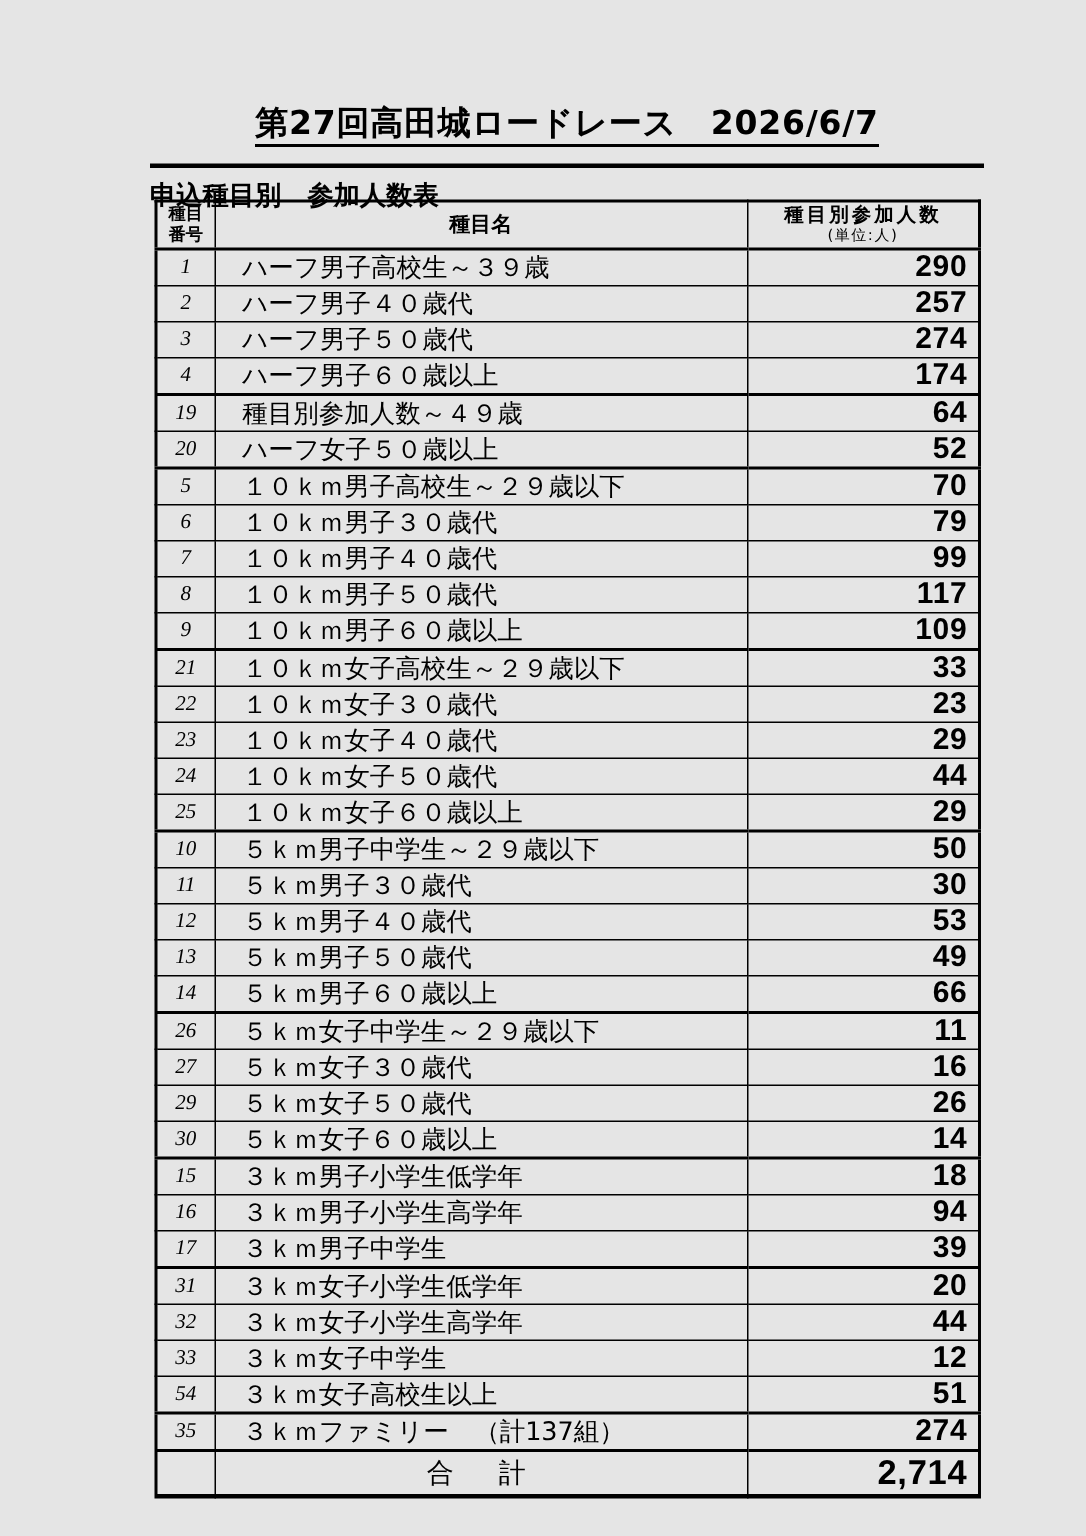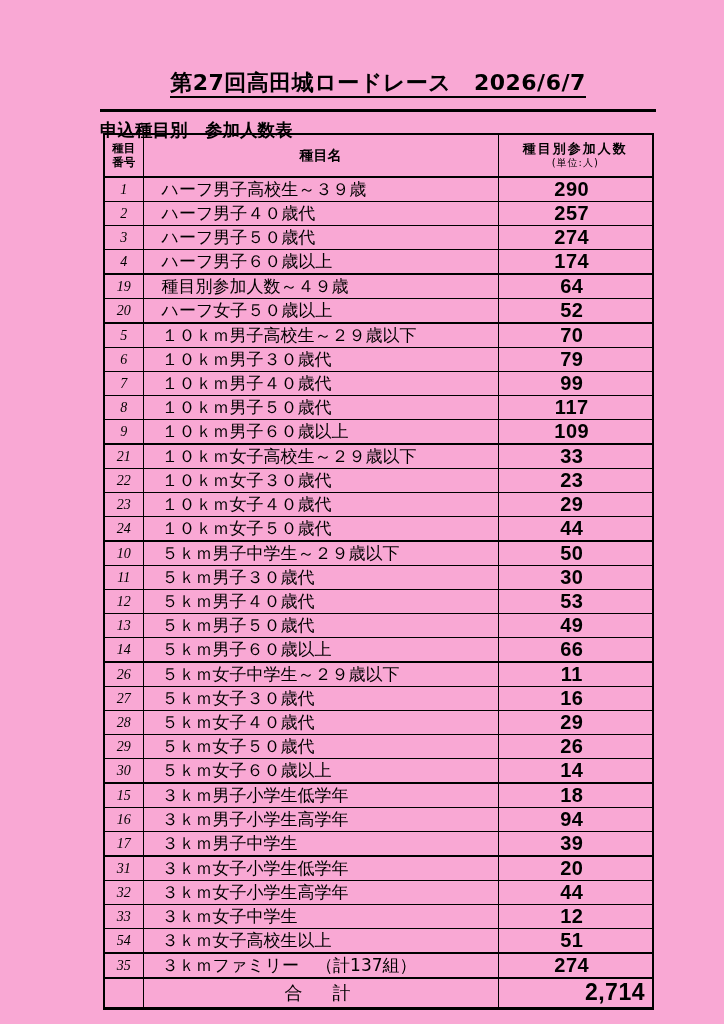--- a/index.html
+++ b/index.html
@@ -6,21 +6,21 @@
     margin: 0;
     padding: 0;
     background: #ffffff;
     color: #000000;
     font-family: "DejaVu Sans", "Liberation Sans", sans-serif;
   }
   .page {
     position: relative;
     width: 724px;
     height: 1024px;
-    background: #f9a8d4;
+    background: #e5e5e5;
     overflow: hidden;
   }
   
   .doc-title {
     position: absolute;
     top: 70px;
     left: 100px;
     width: 556px;
     text-align: center;
     font-size: 22px;
@@ -66,21 +66,21 @@
   .count-table col.c-event { width: 355px; }
   .count-table col.c-count { width: 155px; }
 
   .count-table th, .count-table td {
     border: 1px solid #000;
     padding: 0;
     vertical-align: middle;
     overflow: hidden;
     white-space: nowrap;
   }
-  .count-table thead tr { height: 43px; }
+  .count-table thead tr { height: 32px; }
   .count-table tbody tr { height: 21.7px; }
   .count-table tfoot tr { height: 30px; }
 
   .count-table thead th { border-bottom: 2px solid #000; text-align: center; }
   .th-no {
     font-size: 11.5px;
     font-weight: bold;
     line-height: 1.2;
   }
   .th-event { font-size: 14px; font-weight: bold; font-family: Liberation Serif, serif; }
@@ -98,21 +98,21 @@
     text-align: center;
   }
   td.event-cell {
     font-size: 17px;
     padding-left: 18px;
   }
   td.count-cell {
     font-family: "Liberation Sans", "DejaVu Sans", sans-serif;
     font-size: 20px;
     font-weight: bold;
-    text-align: center;
+    text-align: right;
     padding-right: 7px;
     letter-spacing: 0.5px;
   }
   tr.group-start td { border-top: 2.5px solid #000; }
 
   .count-table tfoot td { border-top: 2.5px solid #000; }
   td.total-label {
     font-size: 18px;
     text-align: center;
     letter-spacing: 6px;
@@ -225,20 +225,25 @@
         <tr>
           <td class="no-cell">23</td>
           <td class="event-cell">１０ｋｍ女子４０歳代</td>
           <td class="count-cell">29</td>
         </tr>
         <tr>
           <td class="no-cell">24</td>
           <td class="event-cell">１０ｋｍ女子５０歳代</td>
           <td class="count-cell">44</td>
         </tr>
+        <tr>
+          <td class="no-cell">25</td>
+          <td class="event-cell">１０ｋｍ女子６０歳以上</td>
+          <td class="count-cell">29</td>
+        </tr>
         <tr class="group-start">
           <td class="no-cell">10</td>
           <td class="event-cell">５ｋｍ男子中学生～２９歳以下</td>
           <td class="count-cell">50</td>
         </tr>
         <tr>
           <td class="no-cell">11</td>
           <td class="event-cell">５ｋｍ男子３０歳代</td>
           <td class="count-cell">30</td>
         </tr>
@@ -259,25 +264,20 @@
         </tr>
         <tr class="group-start">
           <td class="no-cell">26</td>
           <td class="event-cell">５ｋｍ女子中学生～２９歳以下</td>
           <td class="count-cell">11</td>
         </tr>
         <tr>
           <td class="no-cell">27</td>
           <td class="event-cell">５ｋｍ女子３０歳代</td>
           <td class="count-cell">16</td>
-        </tr>
-        <tr>
-          <td class="no-cell">28</td>
-          <td class="event-cell">５ｋｍ女子４０歳代</td>
-          <td class="count-cell">29</td>
         </tr>
         <tr>
           <td class="no-cell">29</td>
           <td class="event-cell">５ｋｍ女子５０歳代</td>
           <td class="count-cell">26</td>
         </tr>
         <tr>
           <td class="no-cell">30</td>
           <td class="event-cell">５ｋｍ女子６０歳以上</td>
           <td class="count-cell">14</td>

